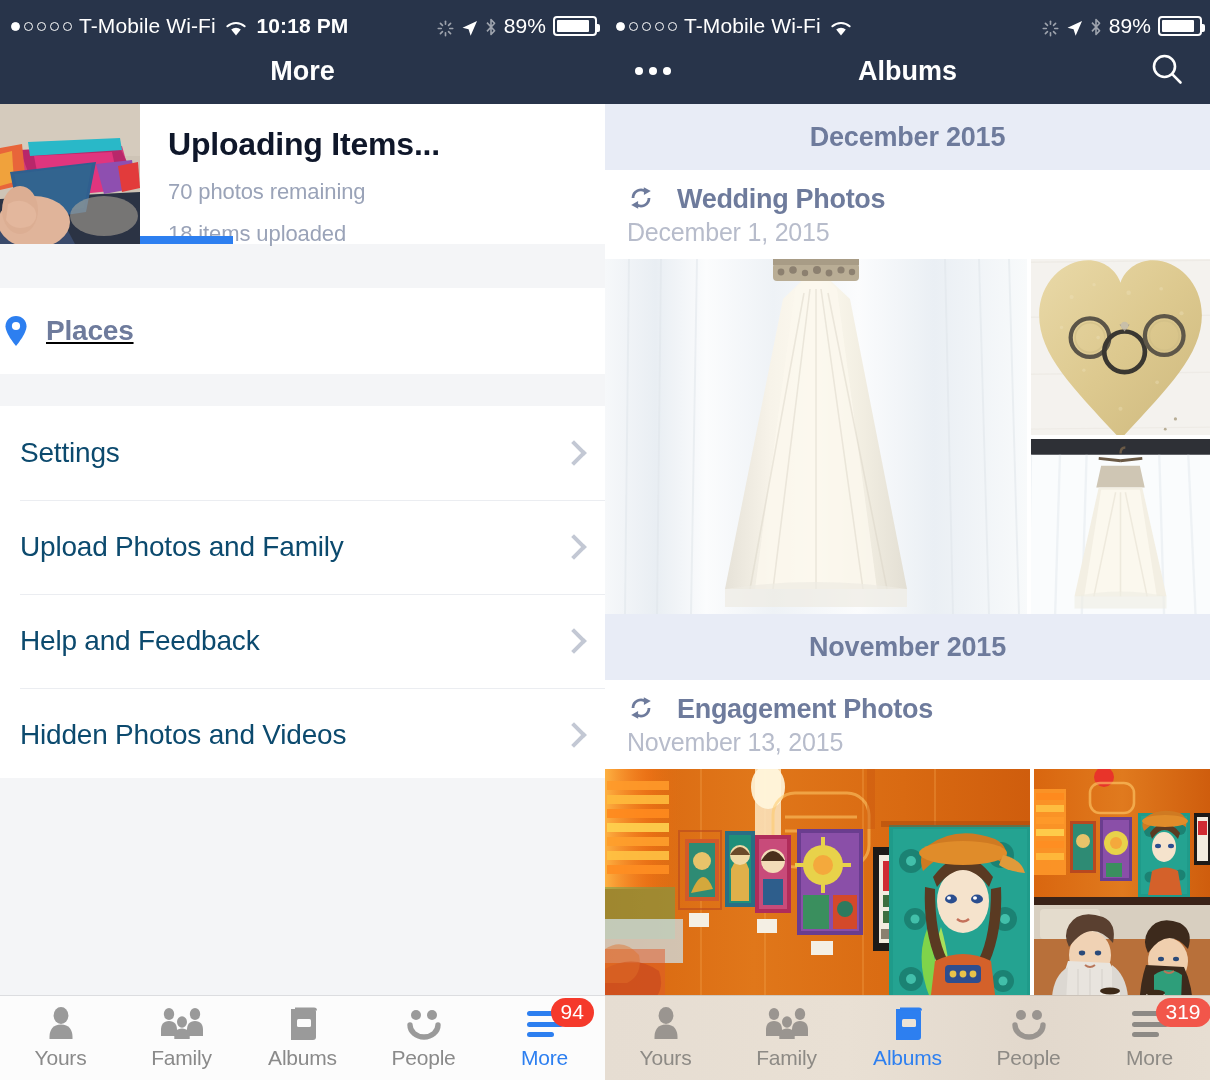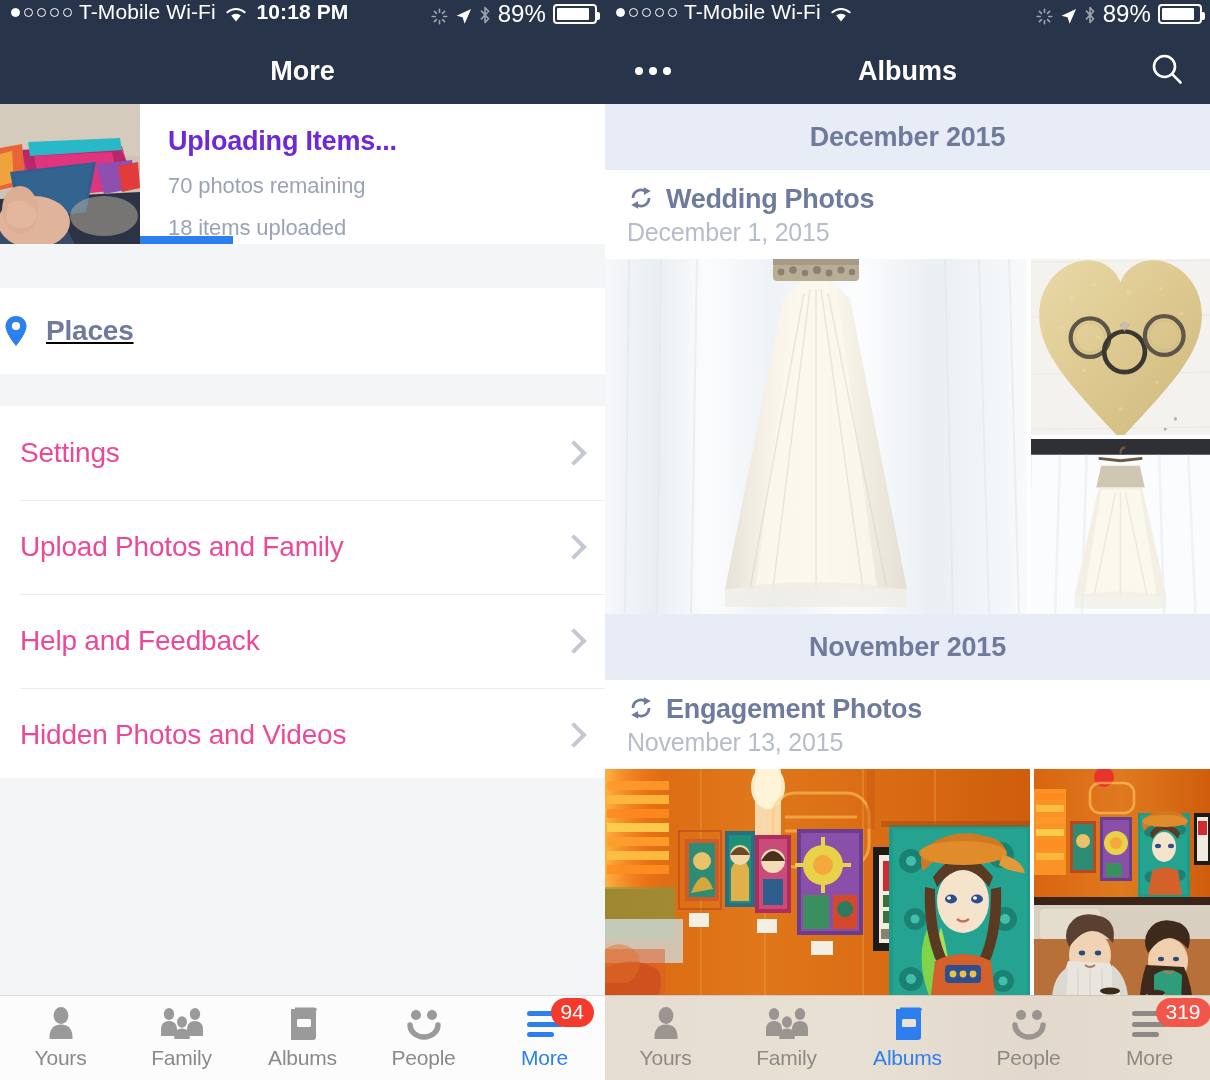--- a/index.html
+++ b/index.html
@@ -7,40 +7,40 @@
   body {
     font-family:"Liberation Sans", sans-serif;
     background:#ffffff;
     display:flex;
   }
   .panel { width:605px; height:1080px; position:relative; overflow:hidden; background:#fff; }
 
   
   .statusbar {
     height:38px; background:#28344a; color:#fff;
-    display:flex; align-items:flex-start; position:relative;
+    display:flex; align-items:flex-end; position:relative;
     font-size:21px; letter-spacing:0.1px;
   }
   .sb-left { display:flex; align-items:center; gap:7px; padding-left:11px; }
   .dots { display:flex; gap:4px; align-items:center; }
   .dot { width:9px; height:9px; border-radius:50%; border:1.6px solid #fff; }
   .dot.filled { background:#fff; }
   .carrier { font-size:21px; font-weight:400; }
   .wifi-ico { display:inline-block; width:22px; height:17px; position:relative; margin-left:2px;}
   .sb-center {
     position:absolute; left:0; right:0; text-align:center;
     font-size:21px; font-weight:700; pointer-events:none;
   }
   .sb-right {
     margin-left:auto; display:flex; align-items:center; gap:7px; padding-right:8px;
   }
   .spinner-ico { width:17px; height:17px; opacity:.55; }
   .loc-ico { width:17px; height:17px; }
   .bt-ico { width:12px; height:18px; opacity:.55; }
-  .batt-pct { font-size:24px; font-weight:400; }
+  .batt-pct { font-size:21px; font-weight:400; }
   .batt {
     width:44px; height:20px; border:2px solid #fff; border-radius:4px;
     position:relative; display:flex; align-items:center; padding:2px;
   }
   .batt::after {
     content:""; position:absolute; right:-5px; top:6px;
     width:3px; height:8px; background:#fff; border-radius:0 2px 2px 0;
   }
   .batt-fill { height:100%; background:#fff; border-radius:1px; width:89%; }
 
@@ -61,39 +61,39 @@
   
   .upload-card {
     height:140px; display:flex; background:#fff; position:relative;
   }
   .upload-thumb {
     width:140px; height:140px; flex:none; position:relative; overflow:hidden;
     background:#cfc5b8;
   }
   .upload-body { flex:1; padding:22px 0 0 28px; position:relative; }
   .upload-title {
-    font-size:27px; font-weight:700; color:#6d28d9; letter-spacing:-.2px;
+    font-size:32px; font-weight:700; color:#0f172a; letter-spacing:-.2px;
   }
   .upload-line {
     font-size:22px; color:#9aa3b8; margin-top:16px; letter-spacing:-.1px;
   }
   .progress-track {
     position:absolute; left:0; bottom:0; height:8px; width:465px; background:transparent;
   }
   .progress-fill { height:8px; background:#2d7ff0; width:95px; }
 
   .gap { background:#f4f5f7; }
 
   
   .row {
     height:94px; display:flex; align-items:center; background:#fff;
     padding:0 22px 0 20px; position:relative;
   }
   .row.places { height:86px; padding-left:4px;text-decoration:underline; }
-  .row-label { font-size:28px; color:#ec4899; letter-spacing:-.2px; }
+  .row-label { font-size:28px; color:#0c4a6e; letter-spacing:-.2px; }
   .row.places .row-label { font-weight:700; font-size:28px; color:#6e7b9c; margin-left:18px; }
   .divider {
     position:absolute; left:20px; right:0; top:0; height:1px; background:#ebedf1;
   }
   .chev {
     margin-left:auto; width:18px; height:18px;
     border-right:4px solid #c3c8d4; border-top:4px solid #c3c8d4;
     transform:rotate(45deg);
   }
 
@@ -132,21 +132,21 @@
   .burger i:nth-child(3){ width:27px; }
   .burger.grey i { background:#8d8a85; }
 
   
   .month-head {
     background:#e8ecf6; height:66px; display:flex; align-items:center; justify-content:center;
   }
   .month-head span { font-size:27px; font-weight:700; color:#6e7b9c; letter-spacing:-.2px; }
 
   .album-head { padding:14px 0 12px 22px; background:#fff; }
-  .album-title-row { display:flex; align-items:center; gap:11px; }
+  .album-title-row { display:flex; align-items:center; gap:22px; }
   .album-title { font-size:27px; font-weight:700; color:#6e7b9c; letter-spacing:-.3px; }
   .album-date { font-size:25px; color:#b7bccb; margin-top:3px; letter-spacing:-.2px; }
 
   .photo-grid { display:flex; gap:4px; }
   .pg-main { width:422px; flex:none; overflow:hidden; position:relative; }
   .pg-side { flex:1; display:flex; flex-direction:column; gap:4px; }
   .pg-side > div { flex:1; overflow:hidden; position:relative; }
 
   .photo { width:100%; height:100%; display:block; }
 

